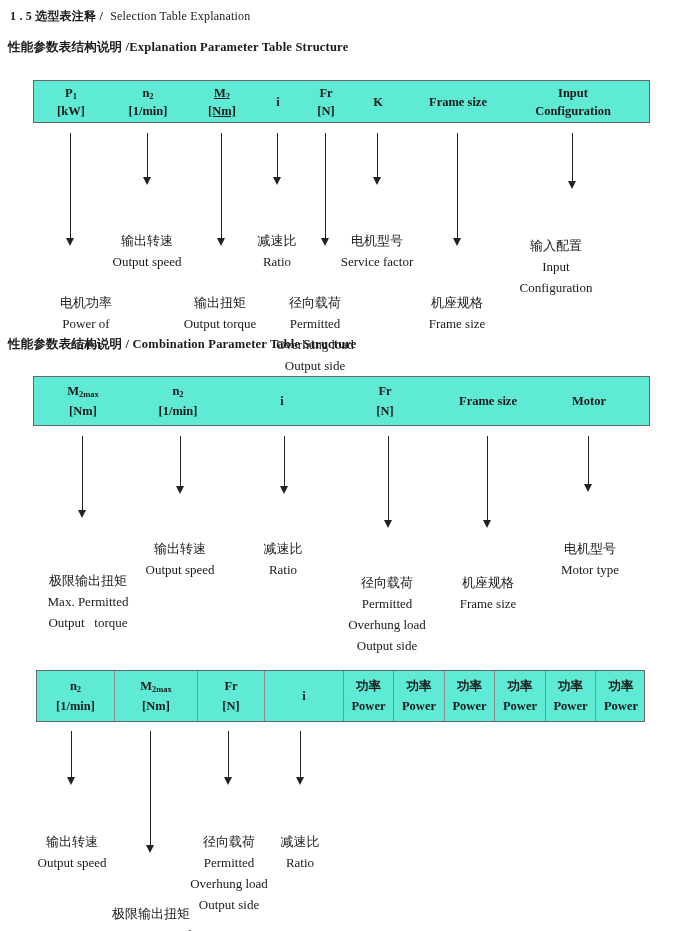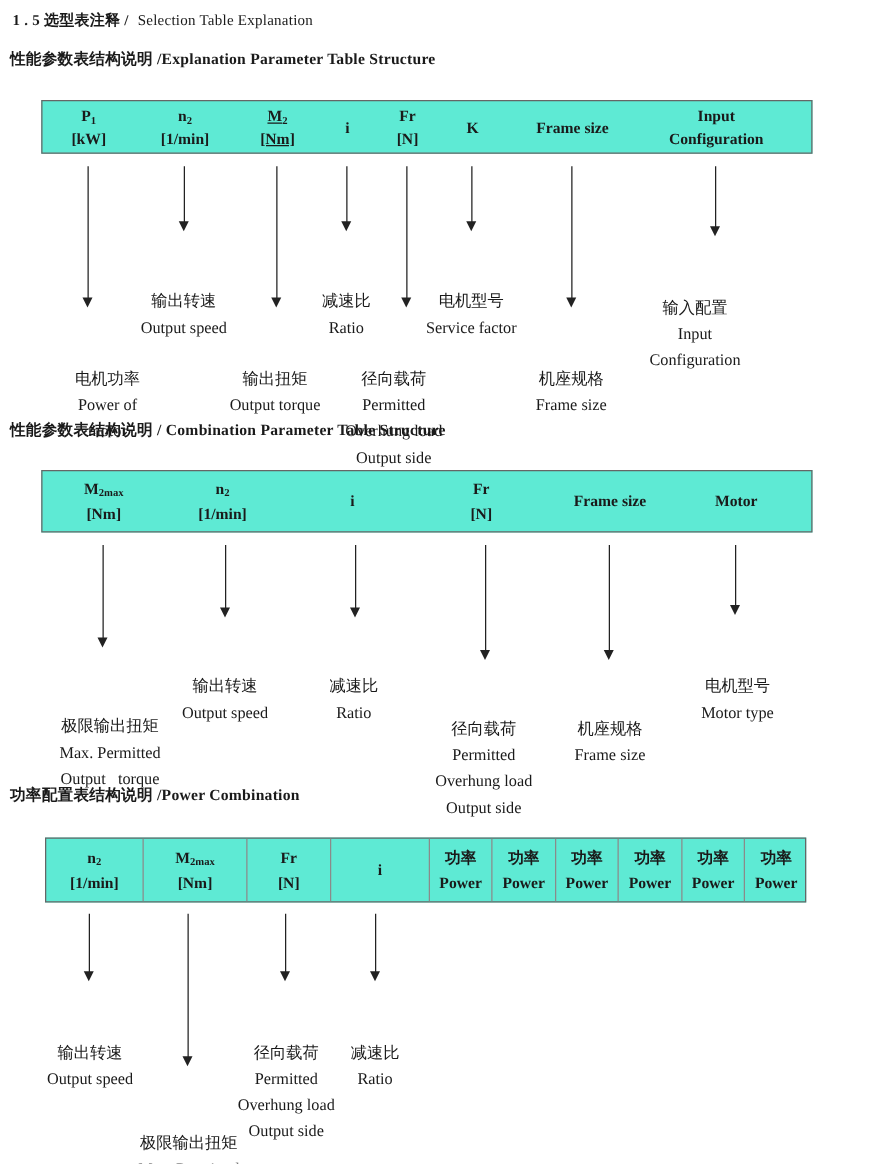--- a/index.html
+++ b/index.html
@@ -198,21 +198,20 @@
   <div class="lbl" style="left:30px;top:528px;width:116px;">
     <div>极限输出扭矩</div><div>Max. Permitted</div><div>Output   torque</div>
   </div>
   <div class="lbl" style="left:328px;top:530px;width:118px;">
     <div>径向载荷</div><div>Permitted</div><div>Overhung load</div><div>Output side</div>
   </div>
   <div class="lbl" style="left:432px;top:530px;width:112px;">
     <div>机座规格</div><div>Frame size</div>
   </div>
 
-  <div class="abs sec-heading" style="left:8px;top:628px;">功率配置表结构说明 /Power Combination</div>
 
   <div class="tbl t3" style="left:36px;top:670px;width:609px;height:52px;">
     <div class="cell t3cell first" style="left:0;width:77px;">
       <div class="l1"><span>n</span><sub>2</sub></div>
       <div class="l2">[1/min]</div>
     </div>
     <div class="cell t3cell" style="left:77px;width:83px;">
       <div class="l1"><span>M</span><sub>2max</sub></div>
       <div class="l2">[Nm]</div>
     </div>

